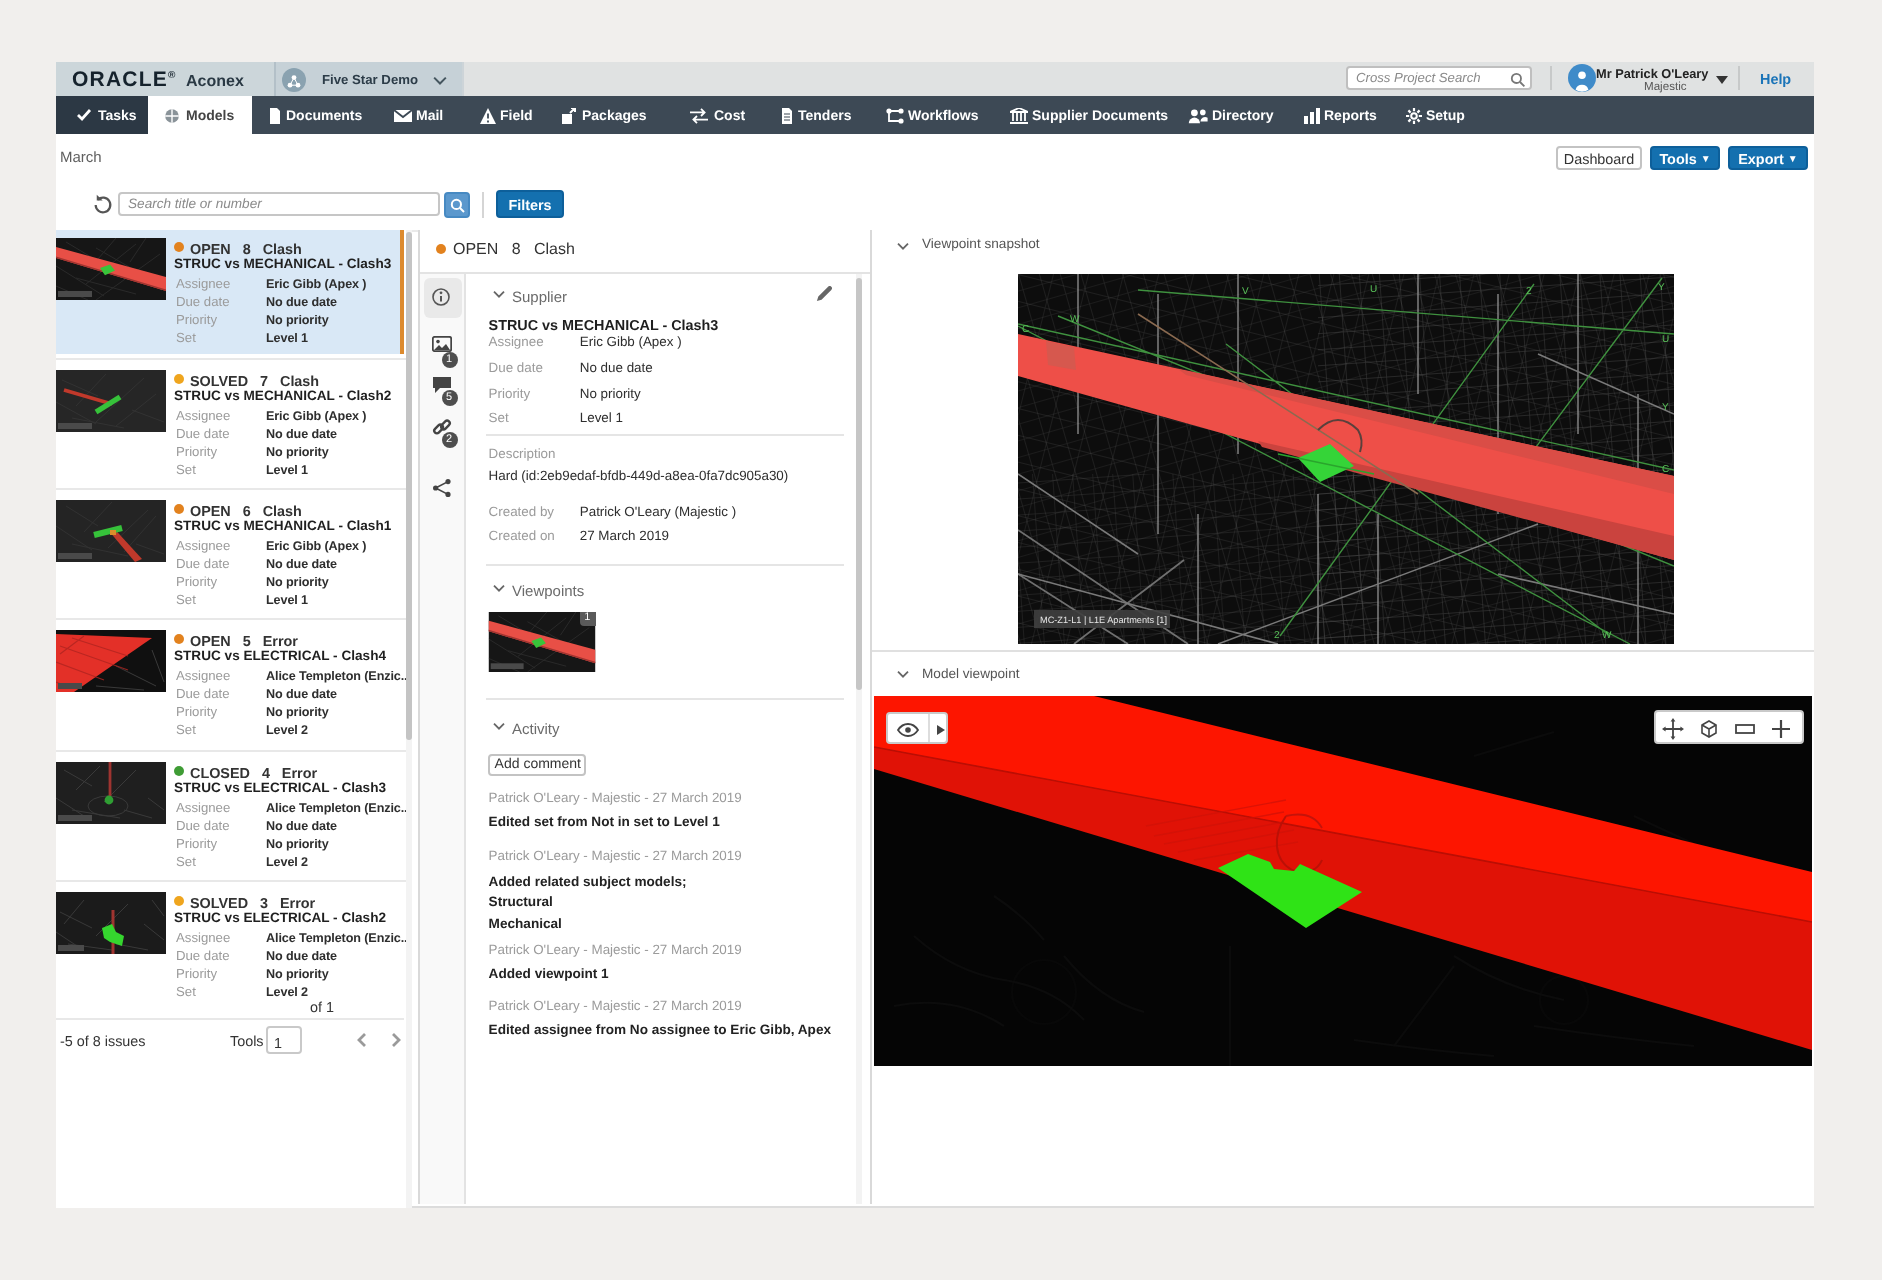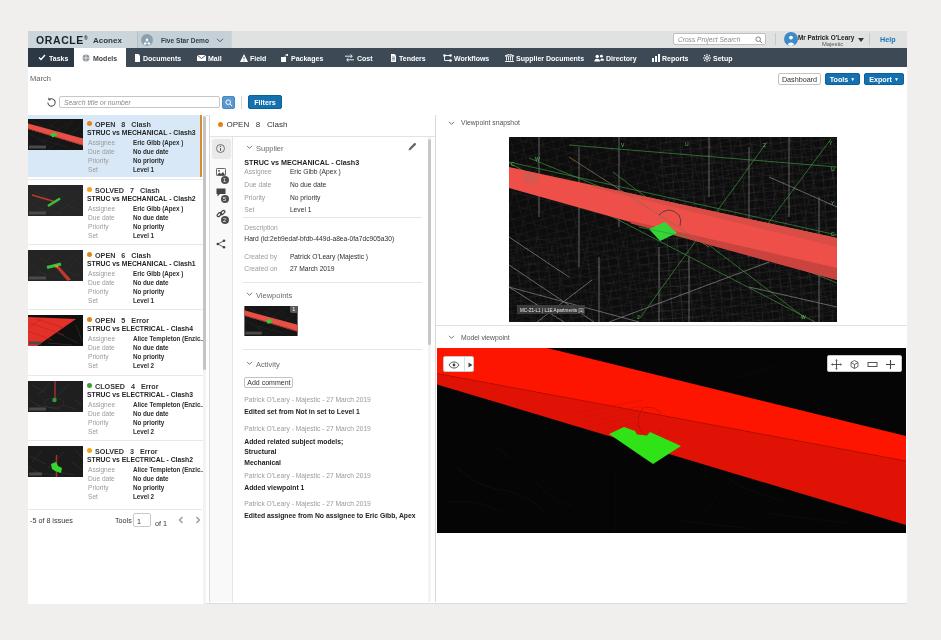--- a/index.html
+++ b/index.html
@@ -355,21 +355,21 @@
         <span class="val" style="top:51.4px;">Level 2</span>
     </div>
 
     <div class="abs" style="left:174.5px;top:0;width:3px;height:489px;background:#f3f3f3;"></div>
     <div class="abs" style="left:174.5px;top:1px;width:3px;height:254px;background:#c4c4c4;border-radius:2px;"></div>
 
     <div class="sep" style="top:394px;width:174px;"></div>
     <div class="abs" style="left:2px;top:401px;font-size:7.2px;color:#333;">-5 of 8 issues</div>
     <div class="abs" style="left:87px;top:401px;font-size:7.2px;color:#333;">Tools</div>
     <div class="abs" style="left:105px;top:398px;width:18px;height:14px;border:1px solid #c9c9c9;border-radius:2px;background:#fff;font-size:7.2px;color:#333;padding:2.5px 0 0 3px;">1</div>
-    <div class="abs" style="left:127px;top:404px;font-size:7.2px;color:#333;">of 1</div>
+    <div class="abs" style="left:127px;top:384px;font-size:7.2px;color:#333;">of 1</div>
     <svg class="abs" style="left:147px;top:399px;" width="12" height="12" viewBox="0 0 12 12">
         <path d="M7.5 3L4.5 6l3 3" fill="none" stroke="#9a9a9a" stroke-width="1.4"></path>
       </svg>
     <svg class="abs" style="left:164px;top:399px;" width="12" height="12" viewBox="0 0 12 12">
         <path d="M4.5 3l3 3-3 3" fill="none" stroke="#9a9a9a" stroke-width="1.4"></path>
       </svg>
   </div>
   <div class="vline1"></div>
   <div class="midcol">
 

